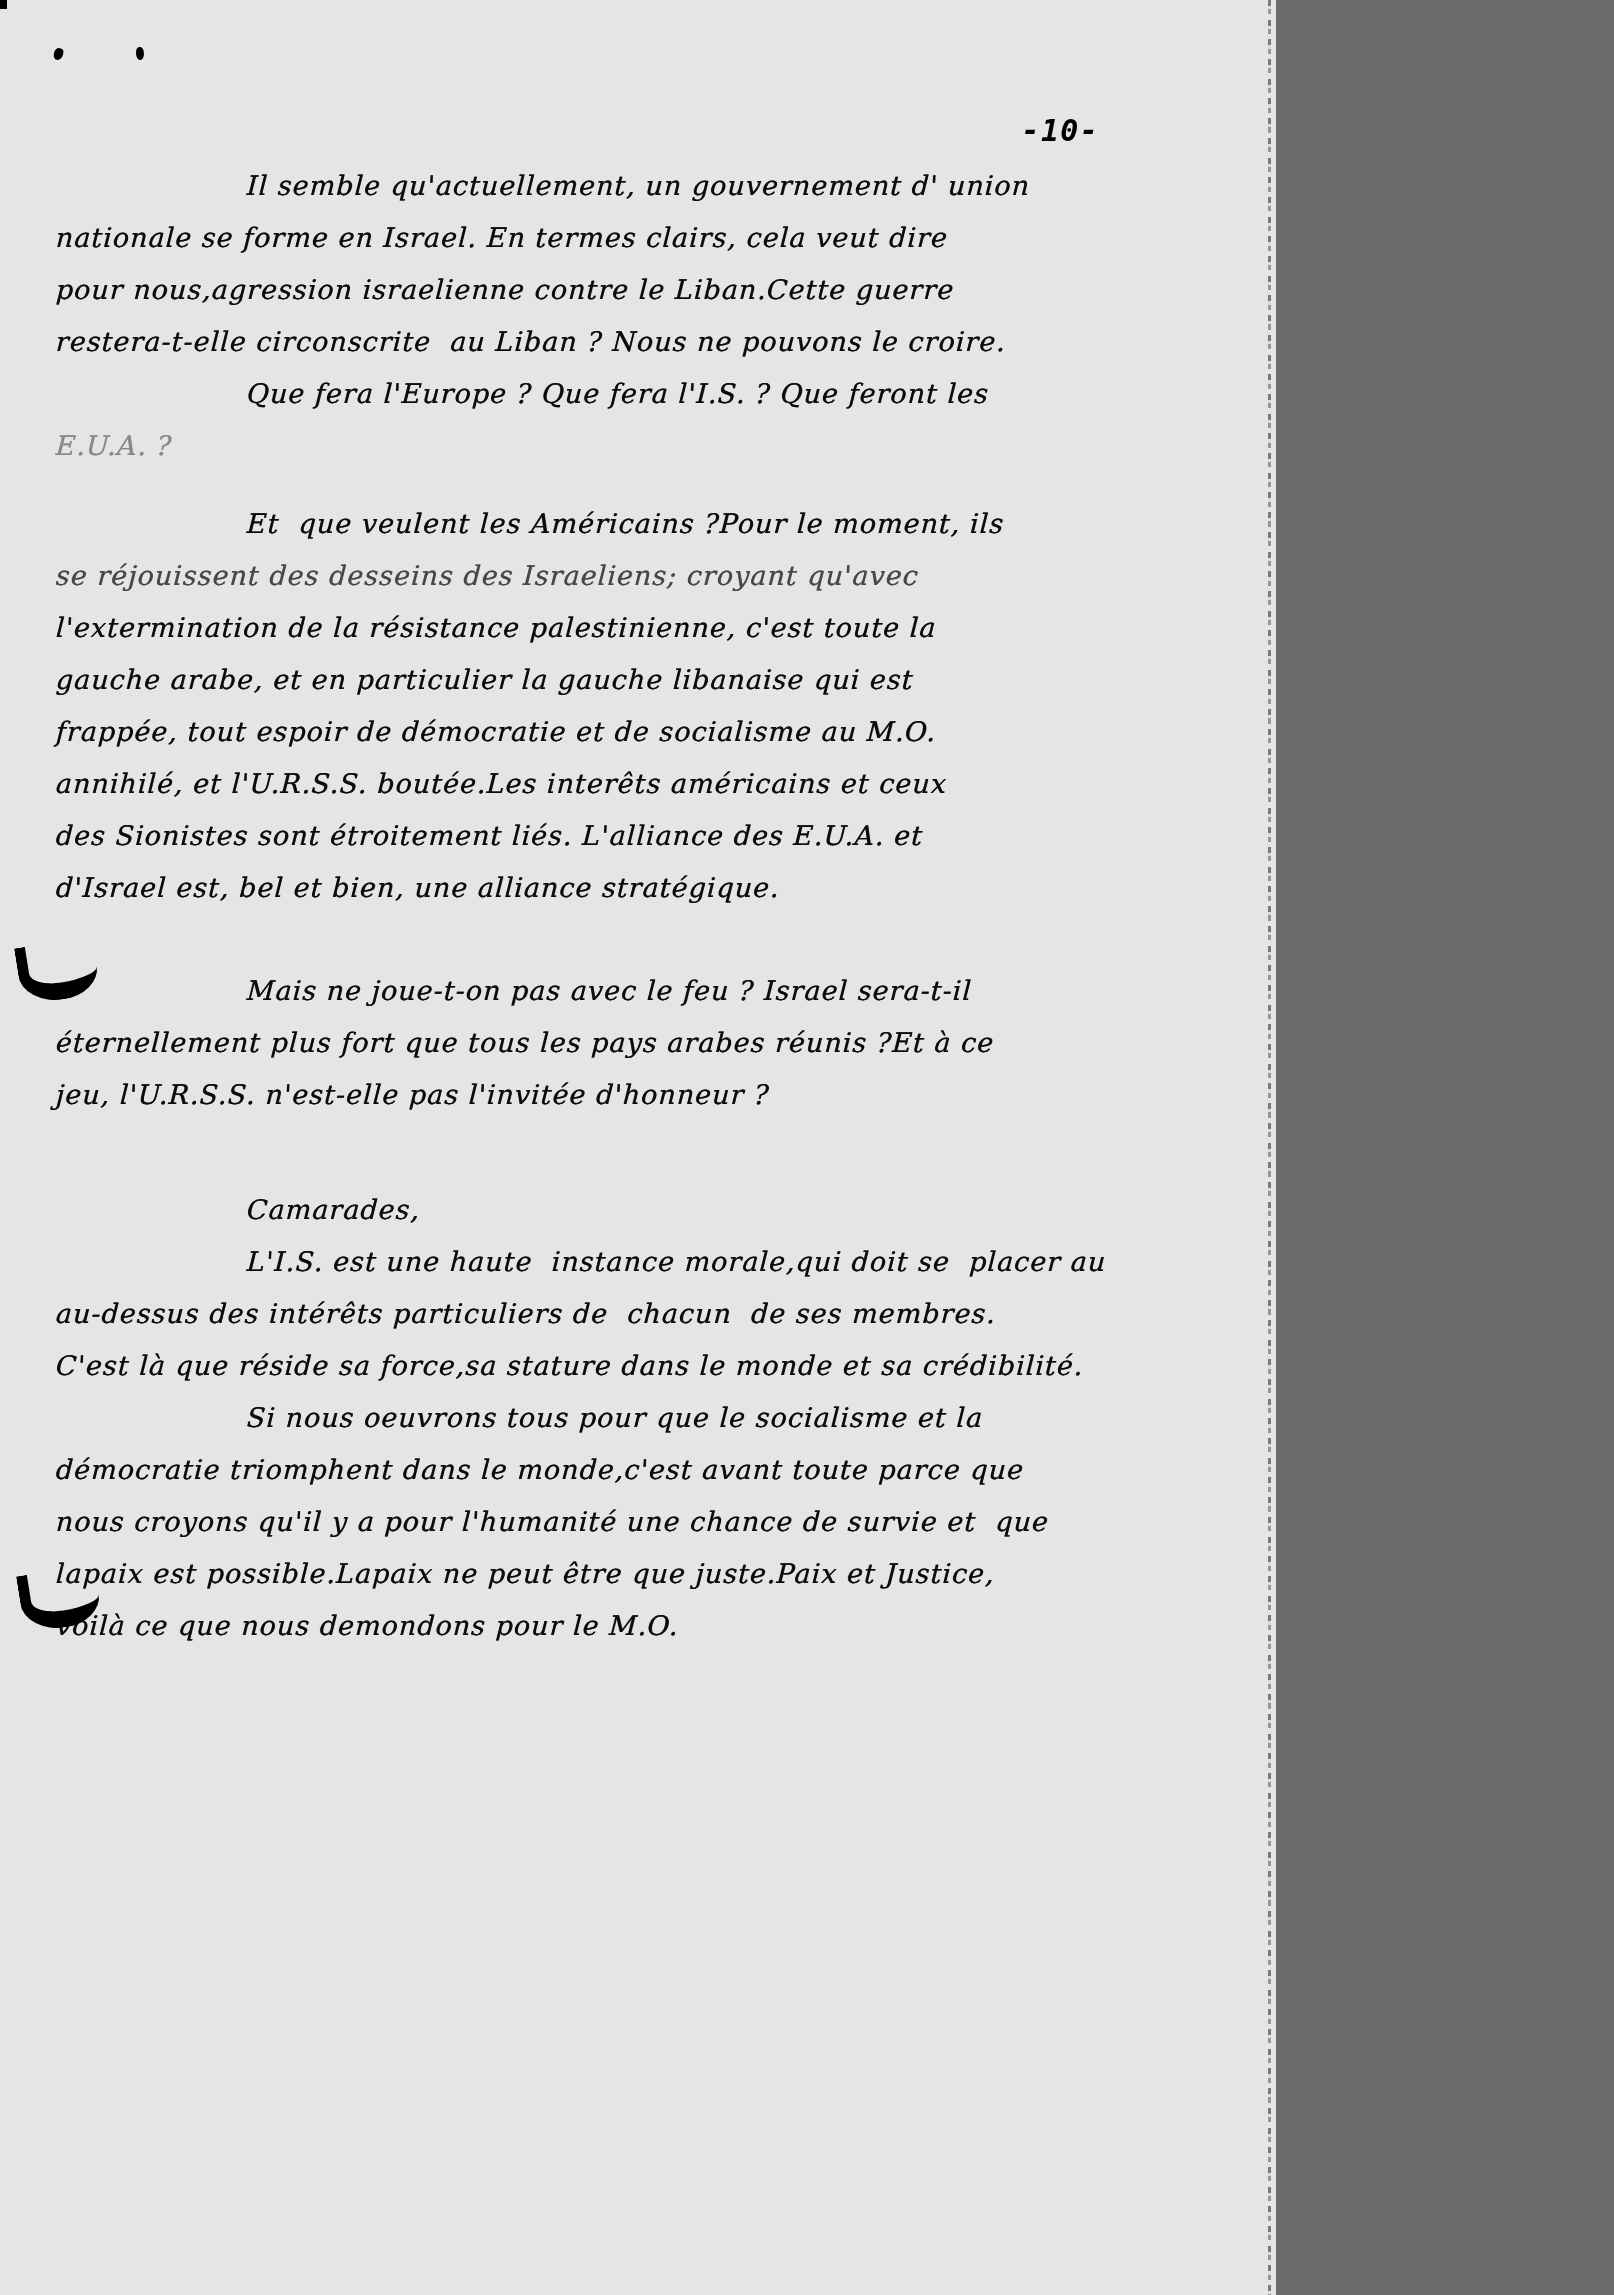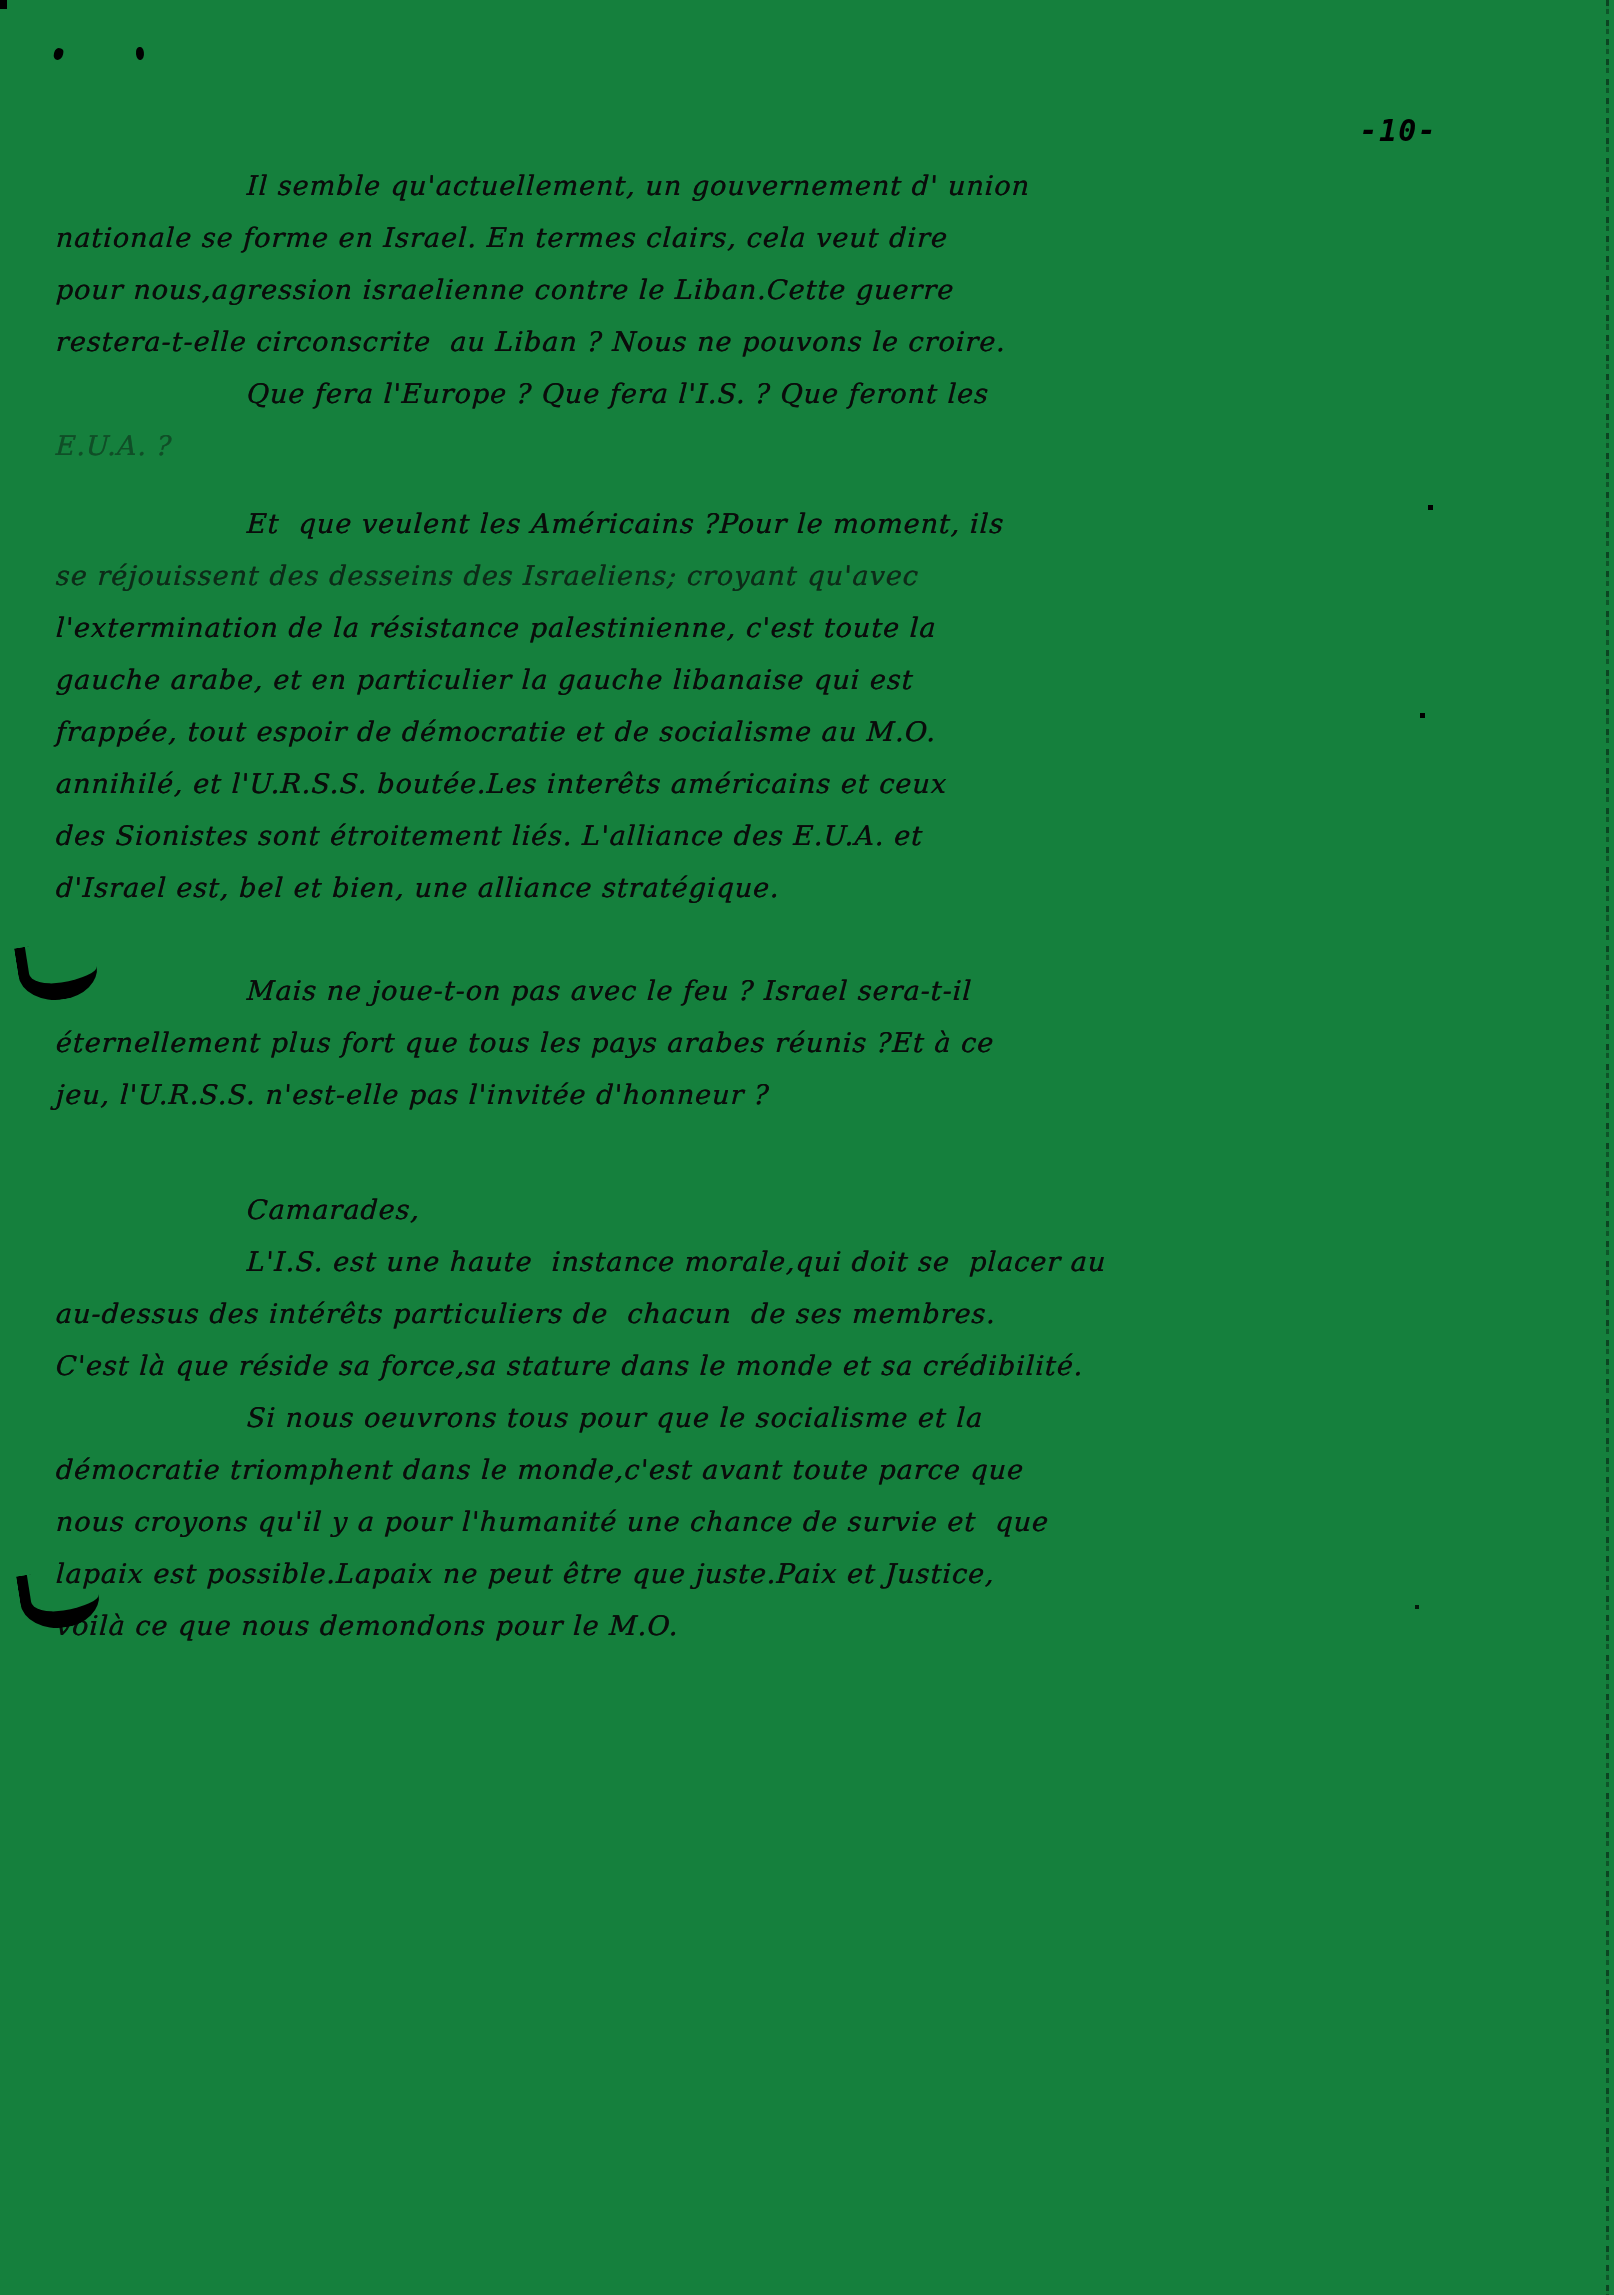--- a/index.html
+++ b/index.html
@@ -3,23 +3,23 @@
 <meta charset="utf-8">
 <title>Scanned typewritten page</title>
 <style>
   html, body {
     margin: 0;
     padding: 0;
     background: #6b6b6b;
   }
   .page {
     position: relative;
-    width: 1614px;
+    width: 1276px;
     height: 2295px;
-    background: #15803d;
+    background: #e5e5e5;
     overflow: hidden;
     font-family: "DejaVu Serif", serif;
   }
 
   
   .speck {
     position: absolute;
     background: #000;
     border-radius: 50% 40% 55% 45%;
   }

